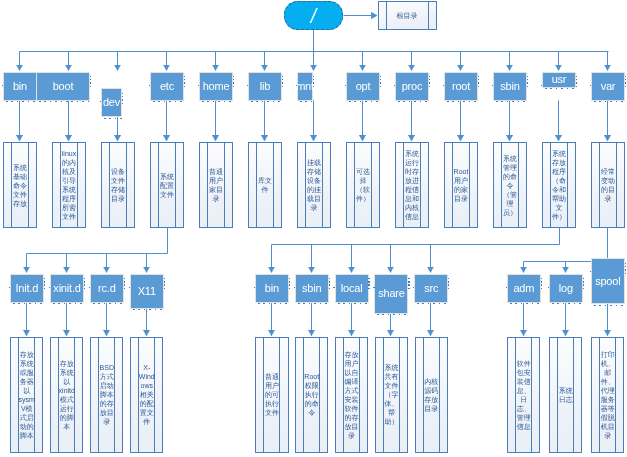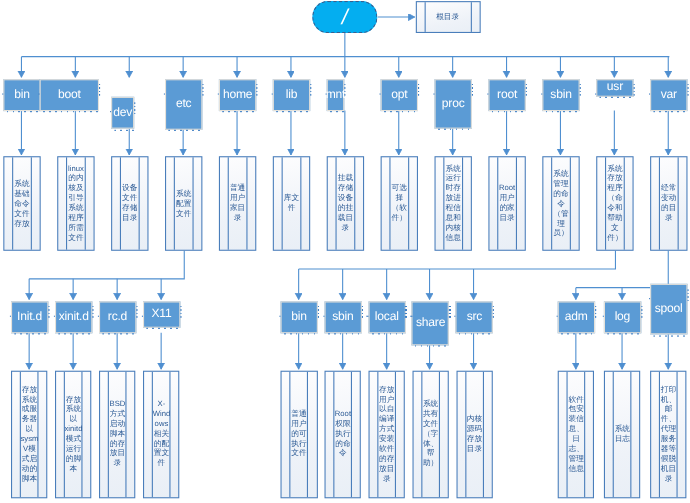--- a/index.html
+++ b/index.html
@@ -134,21 +134,21 @@
 <span class="hdots hdots-r"></span>
 <span class="hdash"></span>
 </div>
 <div class="desc" style="left:101.3px;top:142px;width:33.4px;height:86px">
 <i class="desc-bar left"></i>
 <i class="desc-bar right"></i>
 <span class="desc-text">
         <b class="desc-inner">设备文件存储目录</b>
       </span>
 </div>
-<div class="node" style="left:150px;top:71.5px;width:34px;height:46px">
+<div class="node" style="left:150px;top:71.5px;width:34px;height:29px">
 <span class="node-label">etc</span>
 <span class="hdots hdots-l"></span>
 <span class="hdots hdots-r"></span>
 <span class="hdash"></span>
 </div>
 <div class="desc" style="left:150.3px;top:142px;width:33.4px;height:86px">
 <i class="desc-bar left"></i>
 <i class="desc-bar right"></i>
 <span class="desc-text">
         <b class="desc-inner">系统配置文件</b>
@@ -199,21 +199,21 @@
 <span class="hdots hdots-r"></span>
 <span class="hdash"></span>
 </div>
 <div class="desc" style="left:346.3px;top:142px;width:33.4px;height:86px">
 <i class="desc-bar left"></i>
 <i class="desc-bar right"></i>
 <span class="desc-text">
         <b class="desc-inner">可选择（软件）</b>
       </span>
 </div>
-<div class="node" style="left:395px;top:71.5px;width:34px;height:45px">
+<div class="node" style="left:395px;top:71.5px;width:34px;height:29px">
 <span class="node-label">proc</span>
 <span class="hdots hdots-l"></span>
 <span class="hdots hdots-r"></span>
 <span class="hdash"></span>
 </div>
 <div class="desc" style="left:395.3px;top:142px;width:33.4px;height:86px">
 <i class="desc-bar left"></i>
 <i class="desc-bar right"></i>
 <span class="desc-text">
         <b class="desc-inner">系统运行时存放进程信息和内核信息</b>
@@ -303,21 +303,21 @@
 <span class="hdots hdots-r"></span>
 <span class="hdash"></span>
 </div>
 <div class="desc" style="left:90.1px;top:336.8px;width:33.4px;height:116.19999999999999px">
 <i class="desc-bar left"></i>
 <i class="desc-bar right"></i>
 <span class="desc-text">
         <b class="desc-inner">BSD方式启动脚本的存放目录</b>
       </span>
 </div>
-<div class="node" style="left:129.8px;top:273.5px;width:34px;height:24px">
+<div class="node" style="left:129.8px;top:273.5px;width:34px;height:35px">
 <span class="node-label">X11</span>
 <span class="hdots hdots-l"></span>
 <span class="hdots hdots-r"></span>
 <span class="hdash"></span>
 </div>
 <div class="desc" style="left:130.10000000000002px;top:336.8px;width:33.4px;height:116.19999999999999px">
 <i class="desc-bar left"></i>
 <i class="desc-bar right"></i>
 <span class="desc-text">
         <b class="desc-inner">X-Windows相关的配置文件</b>

